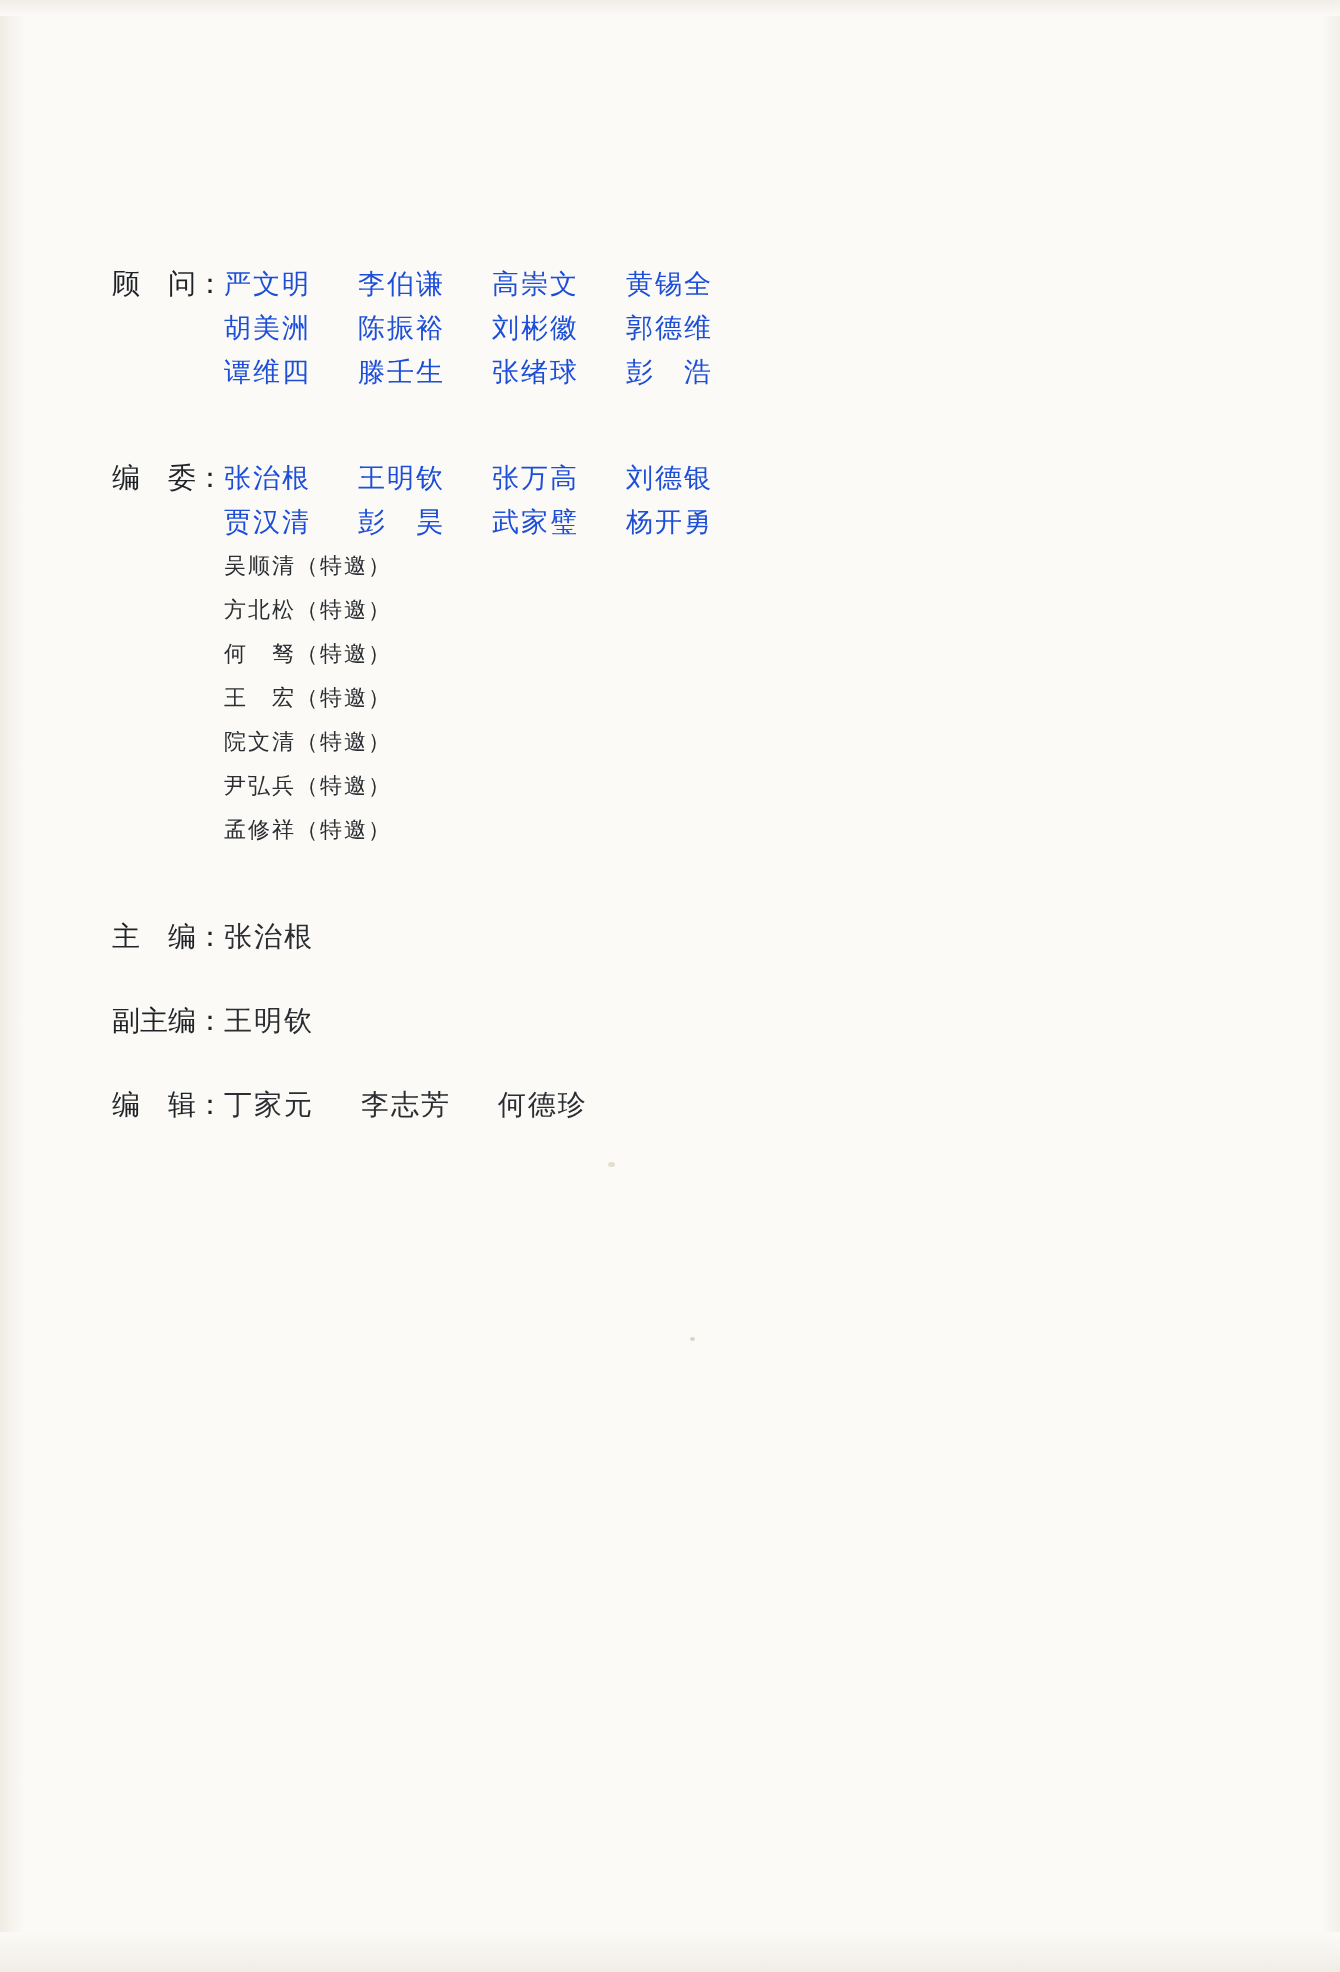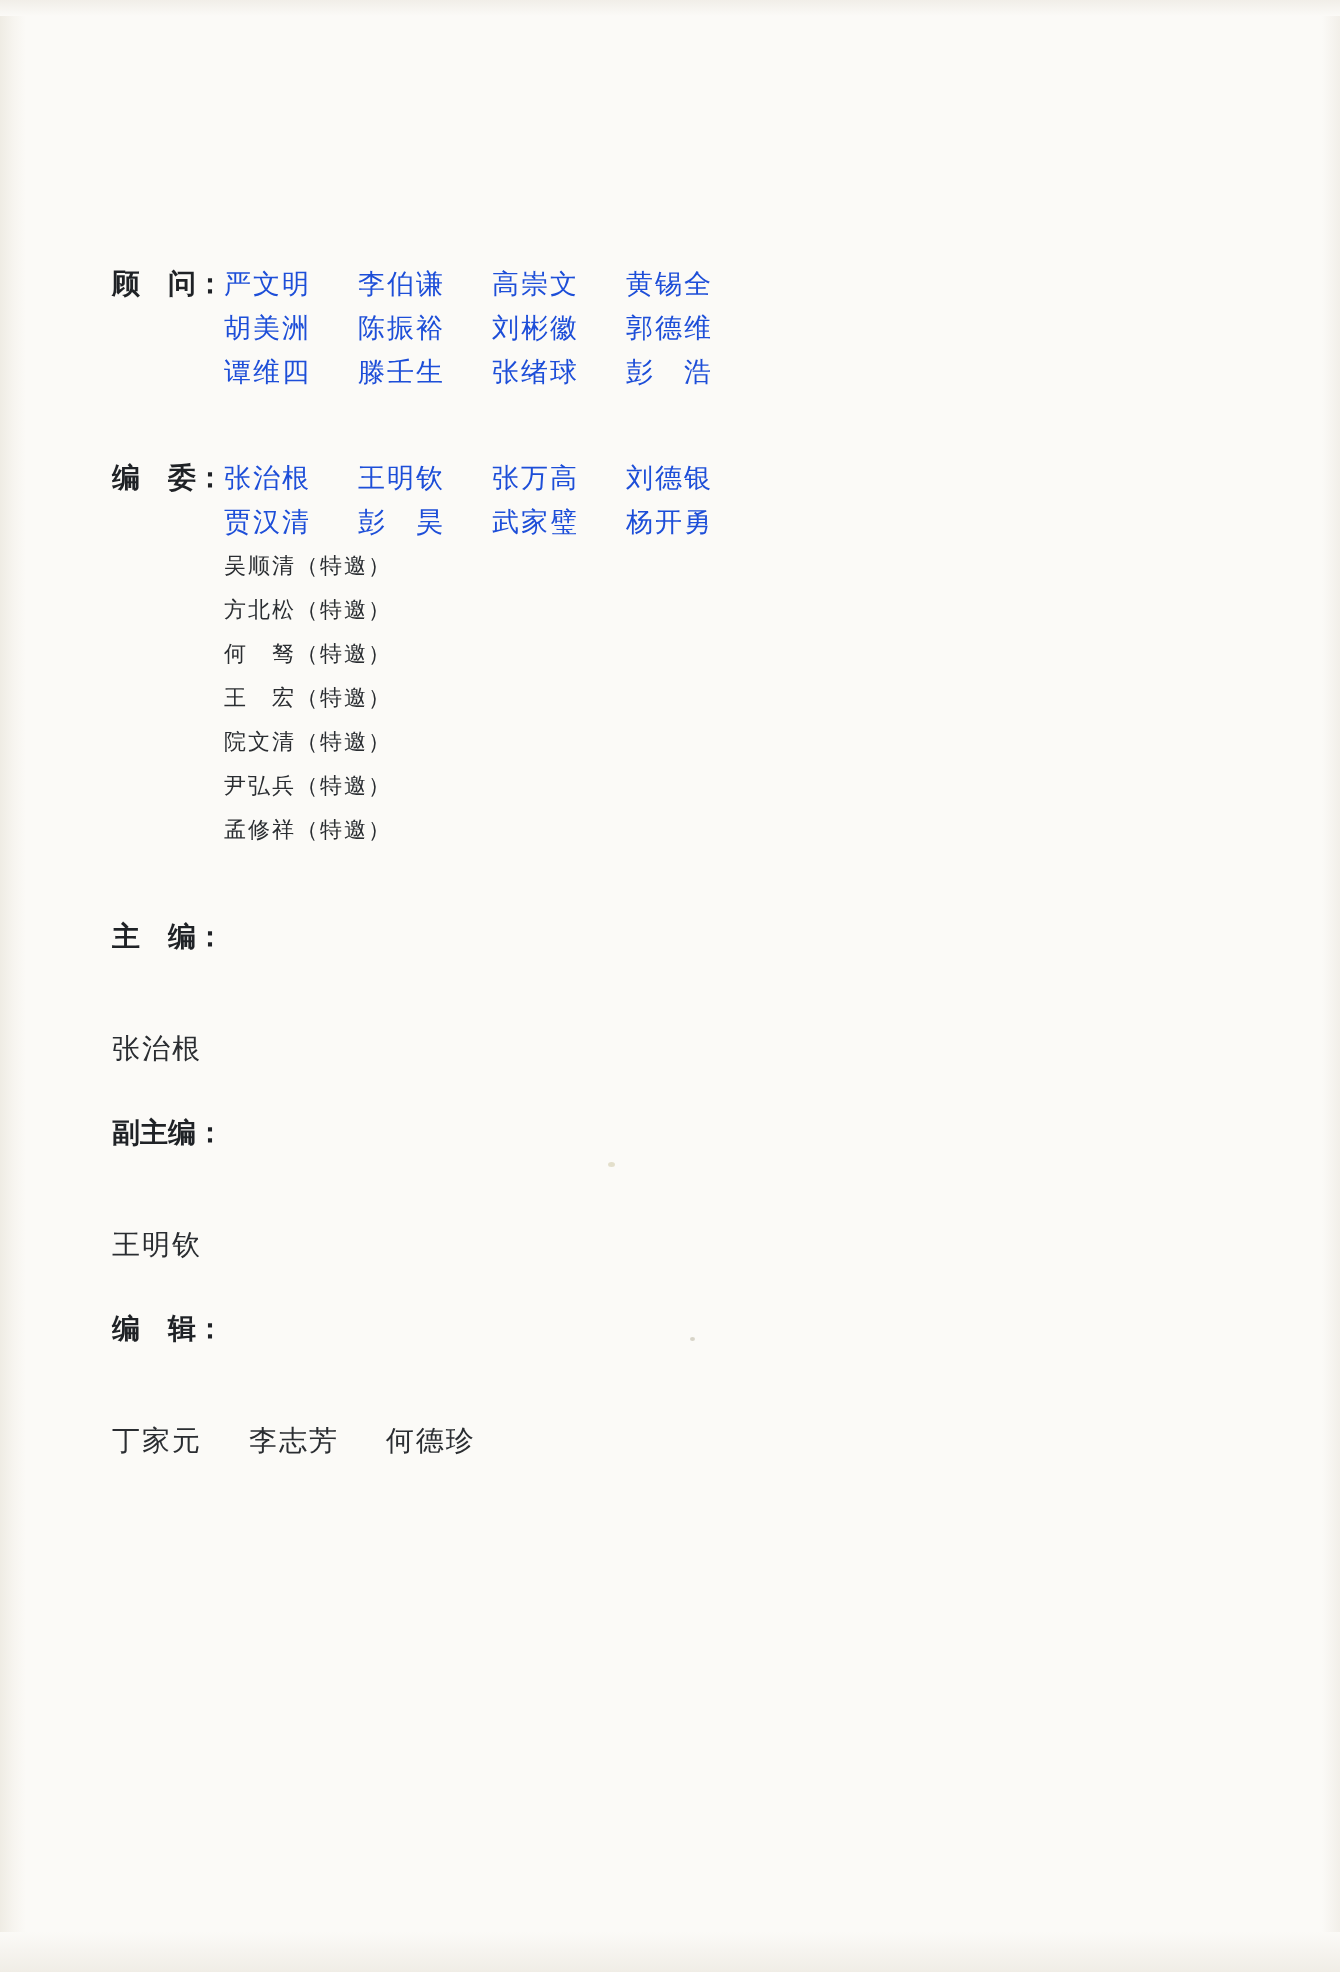--- a/index.html
+++ b/index.html
@@ -66,21 +66,21 @@
 
   .section {
     display: flex;
     align-items: flex-start;
     margin-bottom: 36px;
   }
   .label {
     width: 112px;
     flex: 0 0 112px;
     font-family: "DejaVu Serif", serif;
-    font-weight: bold;
+    font-weight: normal;
     font-size: 28px;
     color: #1f2226;
     white-space: nowrap;
     line-height: 44px;
     letter-spacing: 0px;
   }
   .rows {
     flex: 1 1 auto;
   }
   .row {
@@ -108,21 +108,20 @@
     white-space: nowrap;
   }
 
   .sec-gap { height: 26px; }
 
   .single-row {
     display: flex;
     align-items: baseline;
     line-height: 46px;
     margin-bottom: 38px;
-    flex-direction: column;
   }
   .single-row .label { line-height: 46px; }
   .single-row .value {
     font-family: "DejaVu Serif", serif;
     font-size: 28px;
     color: #2a2d31;
     letter-spacing: 2px;
   }
   .value-group {
     font-family: "DejaVu Serif", serif;

